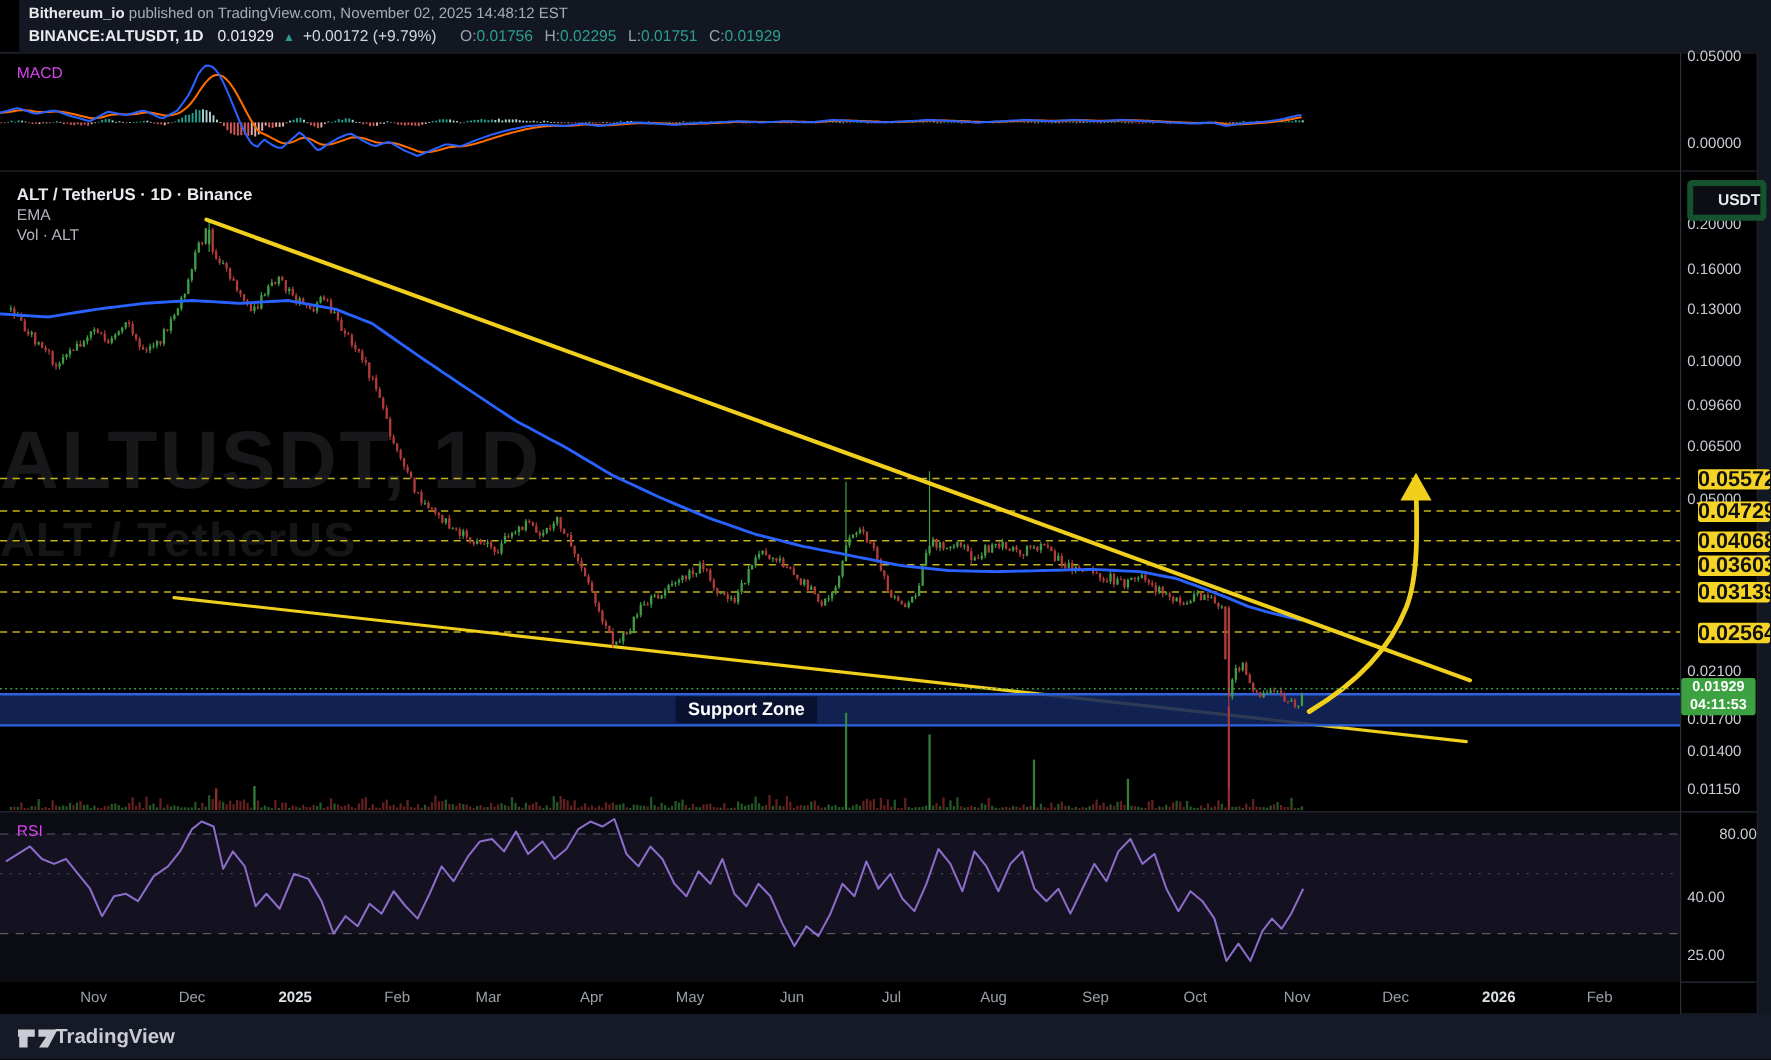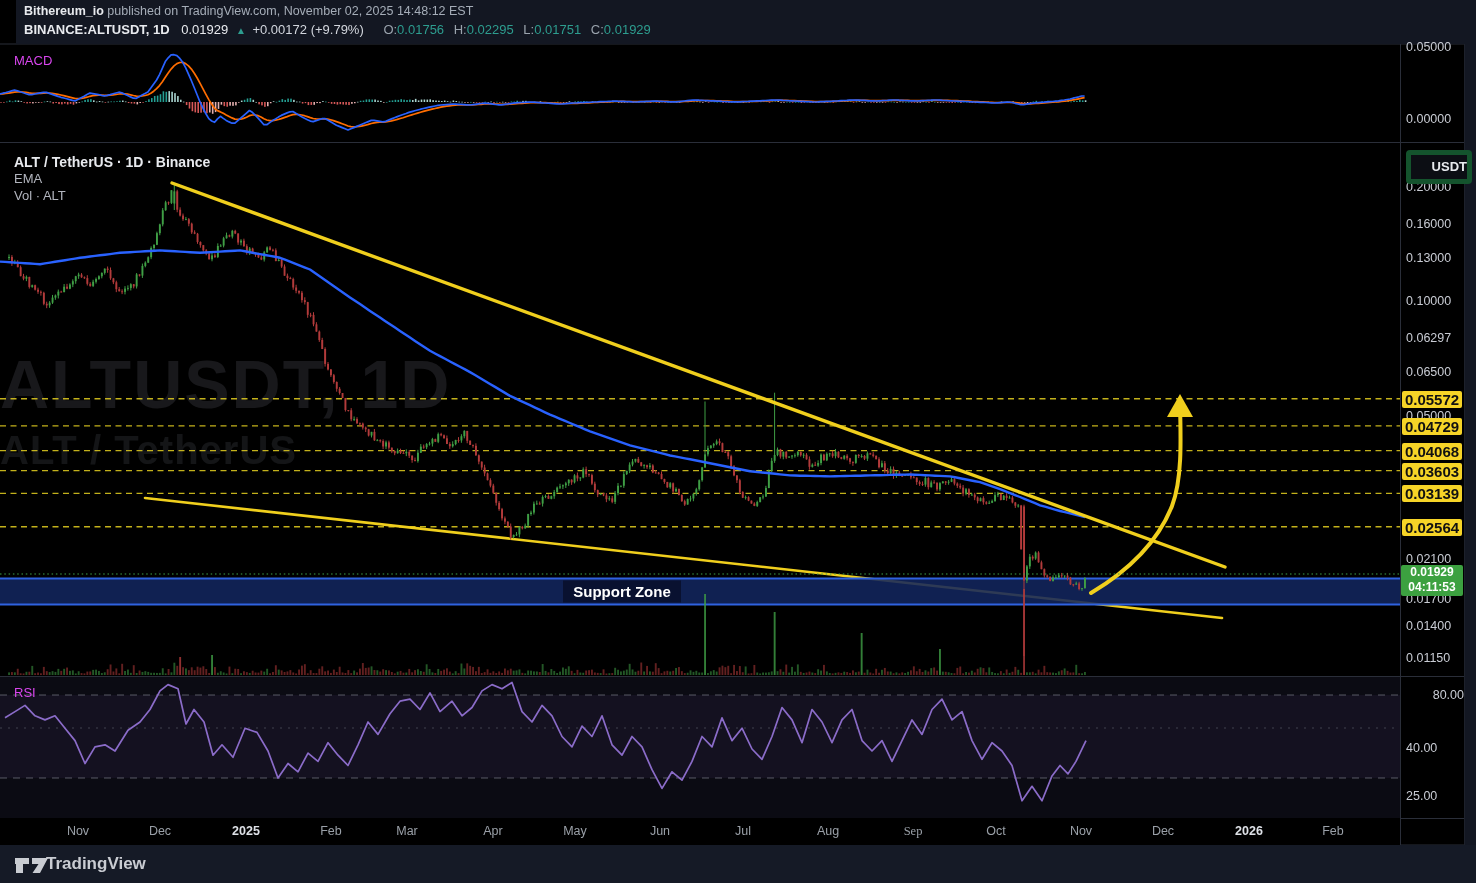--- a/index.html
+++ b/index.html
@@ -19,22 +19,22 @@
   #wm2{position:absolute;left:0;width:1400px;top:428px;font-size:40px;font-weight:bold;color:rgba(158,163,178,0.13);letter-spacing:1px;}
   #chart-svg{position:absolute;left:0;top:0;z-index:2;}
   .pane-label{position:absolute;z-index:6;color:#d946ef;font-size:13px;}
   #legend-title{position:absolute;left:14px;top:154px;z-index:6;color:#e8eaee;font-weight:bold;font-size:14px;}
   #legend-ema{position:absolute;left:14px;top:171px;z-index:6;color:#b2b5be;font-size:13px;}
   #legend-vol{position:absolute;left:14px;top:188px;z-index:6;color:#b2b5be;font-size:13px;}
   #support-label{position:absolute;left:563px;top:581px;width:118px;height:34px;z-index:6;
     color:#fff;font-weight:bold;font-size:15px;text-align:center;line-height:22px;}
   #price-axis{position:absolute;left:1400px;top:44px;width:64px;height:801px;z-index:6;}
   .axlab{position:absolute;left:6px;width:58px;font-size:12.5px;color:#c9ccd4;white-space:nowrap;}
-  .badge{position:absolute;left:2px;width:60px;height:17px;border-radius:2px;background:#f6d427;
-    color:#111;font-weight:bold;font-size:15px;text-align:center;line-height:17px;}
+  .badge{position:absolute;left:15px;width:60px;height:17px;border-radius:2px;background:#f6d427;
+    color:#111;font-weight:bold;font-size:18px;text-align:center;line-height:17px;}
   #green-badge{position:absolute;left:1401px;top:565px;width:62px;height:31px;z-index:7;background:#3ca140;
     border-radius:2px;color:#fff;font-weight:bold;font-size:12px;text-align:center;}
   #green-badge div{line-height:15px;}
   #occluded-label{position:absolute;left:1406px;top:592px;z-index:6;font-size:12.5px;color:#c9ccd4;}
   #usdt-btn{position:absolute;left:1406px;top:150px;width:56px;height:24px;z-index:7;
     border:5px solid #14532d;border-radius:4px;background:#0c0e14;color:#e8eaee;
     font-weight:bold;font-size:13px;text-align:right;line-height:24px;}
   #right-strip{position:absolute;left:1464px;top:44px;width:12px;height:801px;background:#131722;border-left:1px solid #1d212b;z-index:4;}
   #time-axis{position:absolute;left:0;top:818px;width:1400px;height:27px;background:#000;z-index:5;}
   .mon{position:absolute;top:6px;transform:translateX(-50%);font-size:12.5px;color:#9aa0a8;}
@@ -1597,21 +1597,21 @@
   <div id="support-label">Support Zone</div>
 
   <div id="occluded-label">0.01700</div>
   <div id="price-axis">
       <div class="axlab" style="top: -4px;">0.05000</div>
       <div class="axlab" style="top: 50px; margin-top: 18px;">0.00000</div>
       <div class="axlab" style="top: 136px;">0.20000</div>
       <div class="axlab" style="top: 172.796px;">0.16000</div>
       <div class="axlab" style="top: 207.036px;">0.13000</div>
       <div class="axlab" style="top: 250.3px;">0.10000</div>
-      <div class="axlab" style="top: 287.096px;">0.06297</div>
+      <div class="axlab" style="top: 287.096px;">0.09660</div>
       <div class="axlab" style="top: 321.336px;">0.06500</div>
       <div class="axlab" style="top: 364.6px;">0.05000</div>
       <div class="axlab" style="top: 507.651px;">0.02100</div>
       <div class="axlab" style="top: 574.512px;">0.01400</div>
       <div class="axlab" style="top: 606.95px;">0.01150</div>
       <div class="badge" style="top: 346.739px;">0.05572</div>
       <div class="badge" style="top: 373.789px;">0.04729</div>
       <div class="badge" style="top: 398.617px;">0.04068</div>
       <div class="badge" style="top: 418.633px;">0.03603</div>
       <div class="badge" style="top: 441.366px;">0.03139</div>
@@ -1631,21 +1631,21 @@
       <div class="mon" style="left: 78px;">Nov</div>
       <div class="mon" style="left: 160px;">Dec</div>
       <div class="mon major" style="left: 246px;">2025</div>
       <div class="mon" style="left: 331px;">Feb</div>
       <div class="mon" style="left: 407px;">Mar</div>
       <div class="mon" style="left: 493px;">Apr</div>
       <div class="mon" style="left: 575px;">May</div>
       <div class="mon" style="left: 660px;">Jun</div>
       <div class="mon" style="left: 743px;">Jul</div>
       <div class="mon" style="left: 828px;">Aug</div>
-      <div class="mon" style="left: 913px; font-family: Liberation Serif, serif;">Sep</div>
+      <div class="mon" style="left: 913px;">Sep</div>
       <div class="mon" style="left: 996px;">Oct</div>
       <div class="mon" style="left: 1081px;">Nov</div>
       <div class="mon" style="left: 1163px;">Dec</div>
       <div class="mon major" style="left: 1249px;">2026</div>
       <div class="mon" style="left: 1333px;">Feb</div>
     </div>
 
   <div id="footer">
     <svg id="logo" width="36" height="22">
       <path d="M1 4 H15 V10 H9 V19 H2 V10 H1 Z" fill="#c9ccd2"></path>

